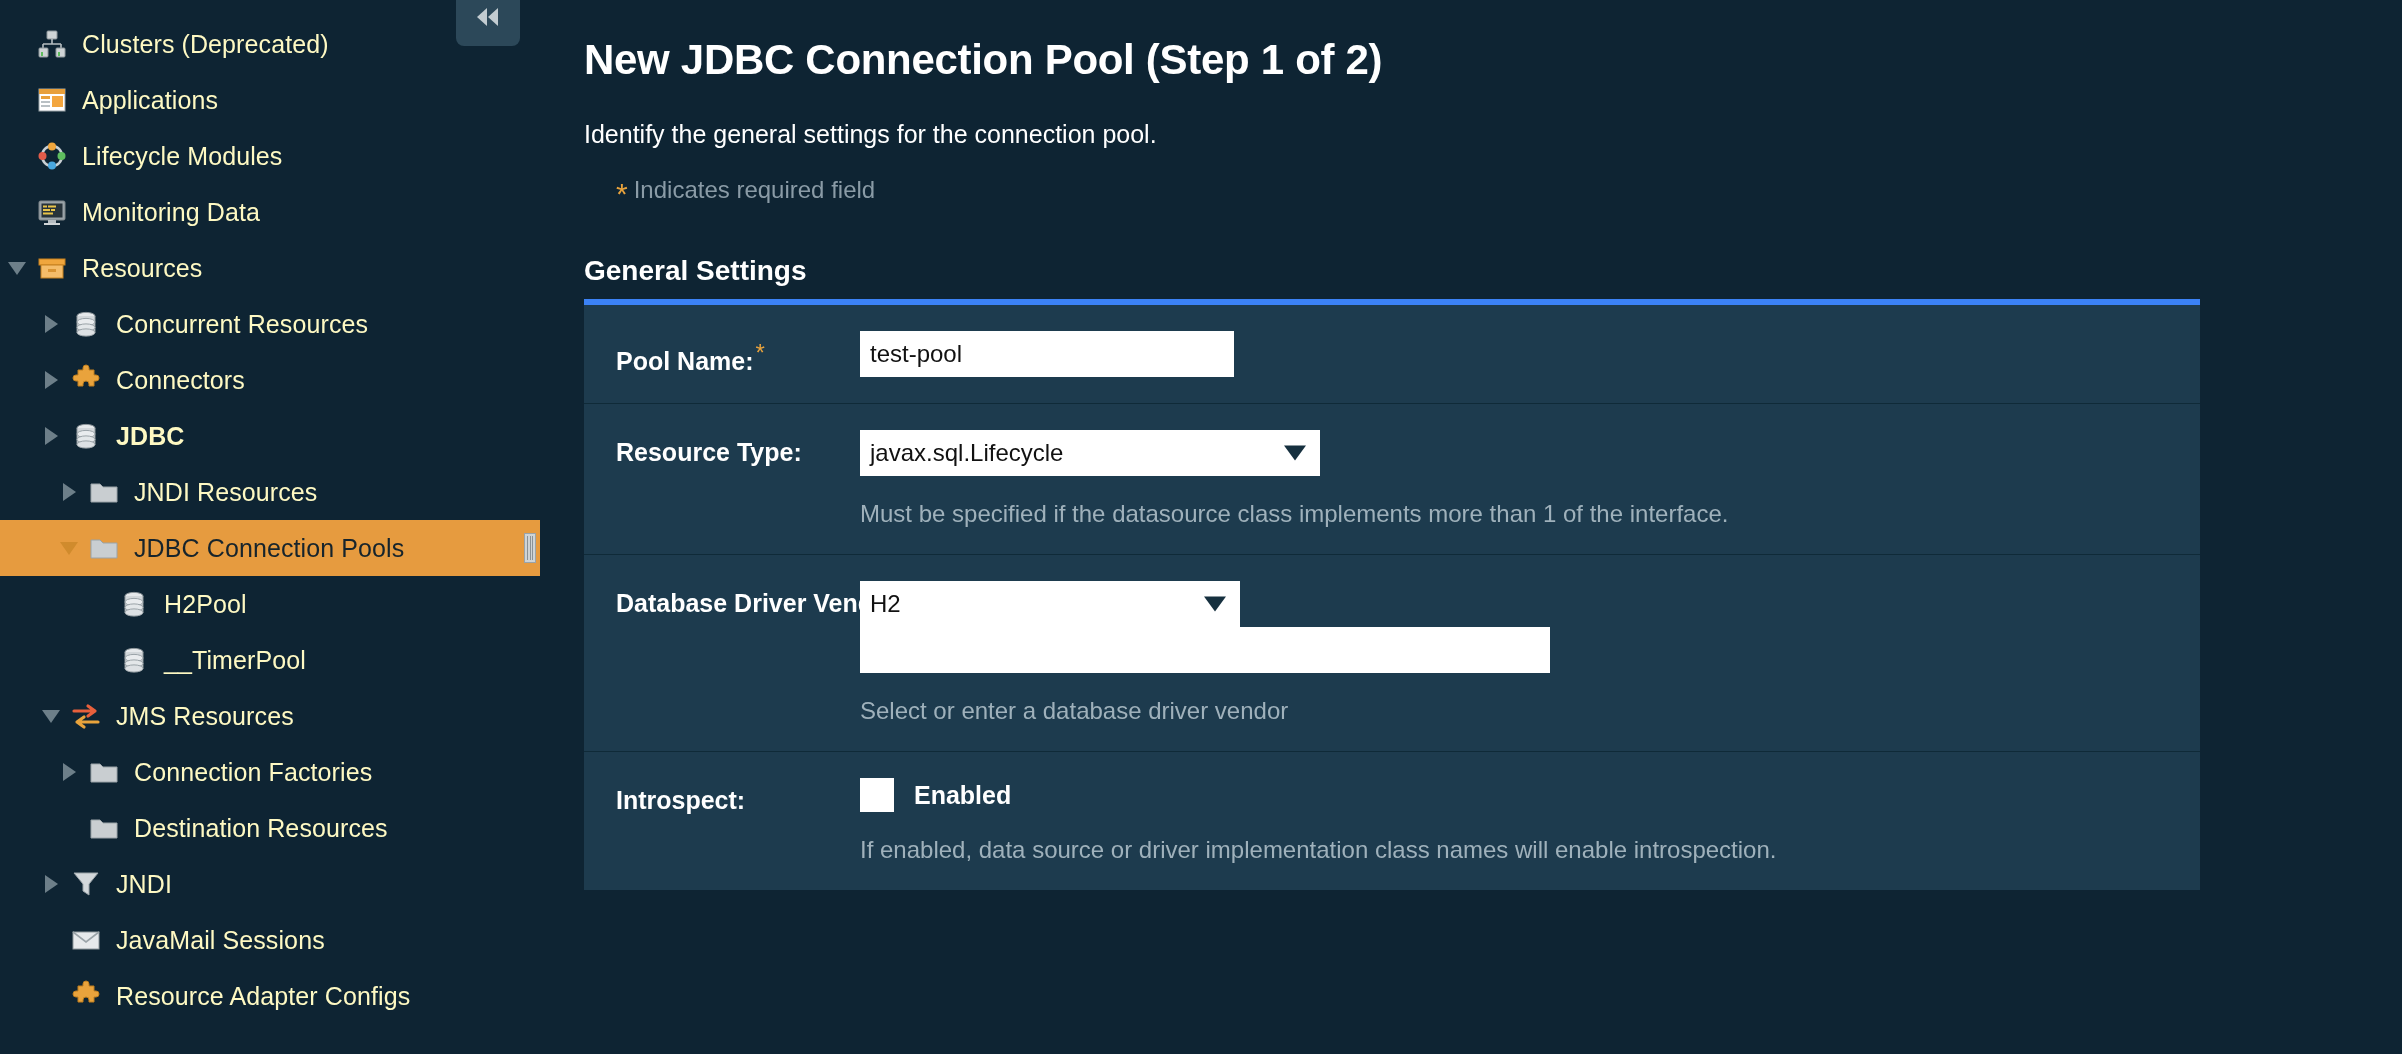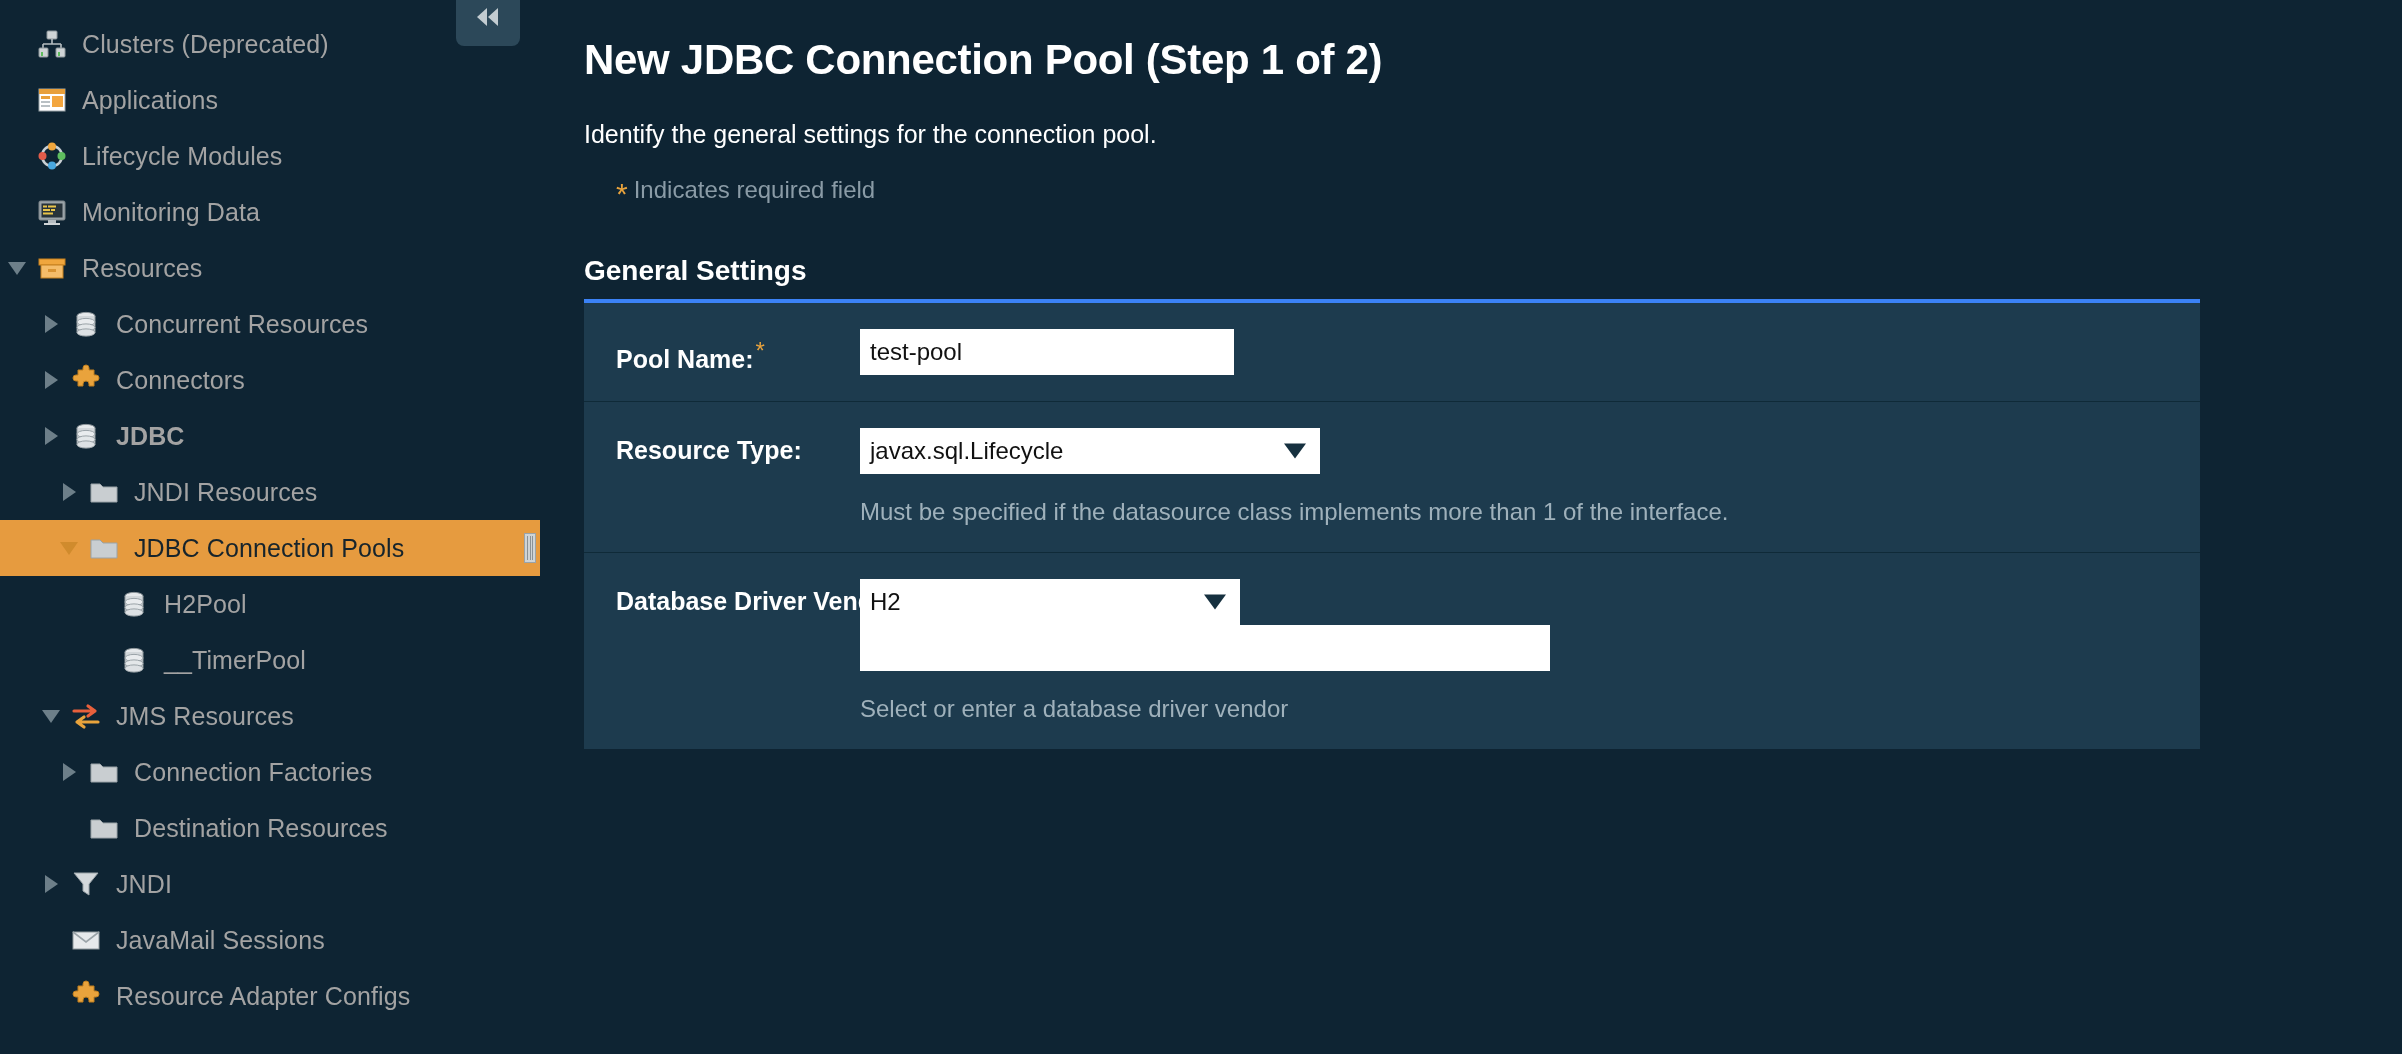--- a/index.html
+++ b/index.html
@@ -34,21 +34,21 @@
 
   .tree { padding-top: 0; }
   .row {
     display: flex; align-items: center;
     height: 56px;
     position: relative;
     cursor: pointer;
     white-space: nowrap;
   }
   .row .lbl {
-    color: #a3a3a3;
+    color: #fef9c3;
     font-size: 25px;
     letter-spacing: .1px;
   }
   .row.bold .lbl { font-weight: bold; text-align: right; }
   .row.selected { background: #e69b3f; }
   .row.selected .lbl { color: #16242c; }
 
   .twisty {
     width: 26px; height: 26px;
     flex: 0 0 26px;
@@ -124,21 +124,21 @@
   h2.section-title {
     color: #ffffff;
     font-size: 28px;
     font-weight: bold;
     margin-bottom: 12px;
   }
 
   .panel {
     width: 1616px;
     background: #1d3b4e;
-    border-top: 4px solid #3b82f6;
+    border-top: 6px solid #3b82f6;
   }
   .frow {
     display: flex;
     border-bottom: 1px solid #0f2a38;
     padding: 26px 0 26px 0;
     min-height: 76px;
   }
   .frow:last-child { border-bottom: none; }
   .flabel {
     width: 276px;
@@ -508,16 +508,26 @@
         <div class="fctl vendor-stack">
           <div class="sel vendor">
             <span>H2</span>
             <span class="arrow"></span>
           </div>
           <input class="vendor-input" type="text" value="" style="">
           <div class="hint">Select or enter a database driver vendor</div>
         </div>
       </div>
 
+      <div class="frow">
+        <div class="flabel">Introspect:</div>
+        <div class="fctl">
+          <div class="chk-line">
+            <span class="chkbox"></span>
+            <span class="chk-label">Enabled</span>
+          </div>
+          <div class="hint">If enabled, data source or driver implementation class names will enable introspection.</div>
+        </div>
+      </div>
 
     </section>
   </main>
 </div>
 
 </body></html>

